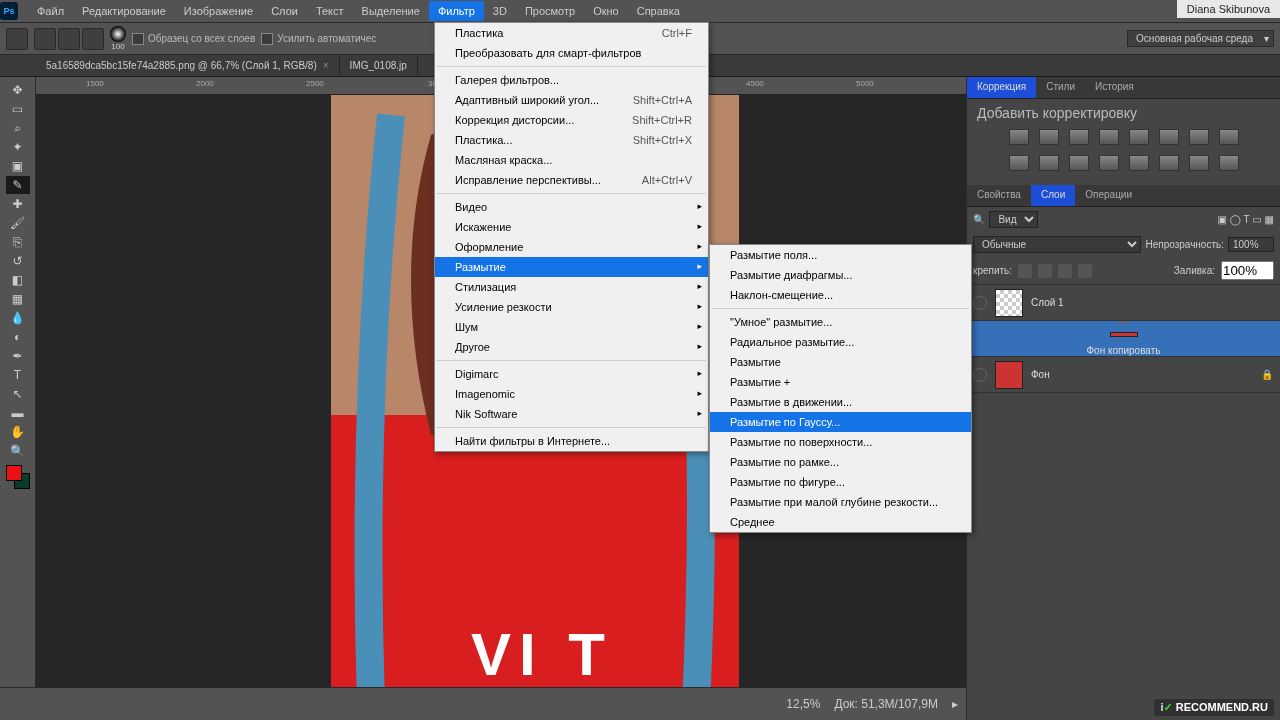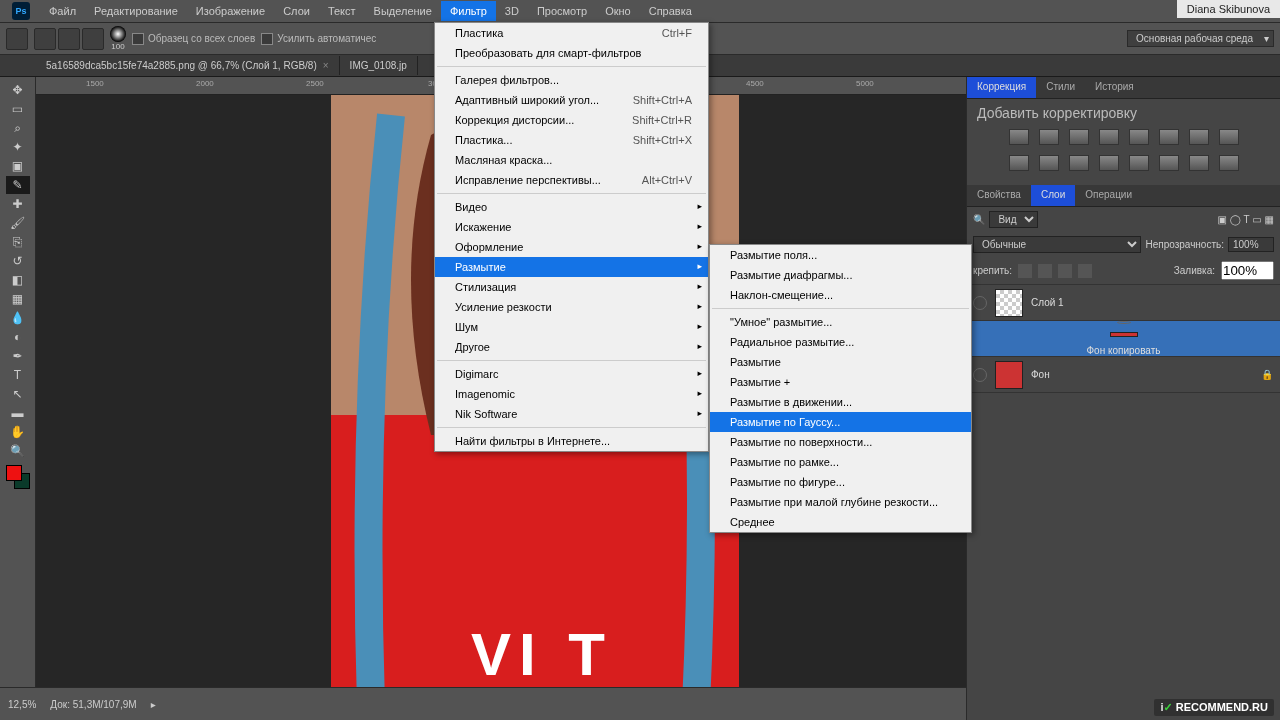--- a/index.html
+++ b/index.html
@@ -1,17 +1,17 @@
 <!DOCTYPE html>
 <html><head>
 <meta charset="utf-8">
 <style>
 * { margin:0; padding:0; box-sizing:border-box; font-family:Tahoma,Arial,sans-serif; user-select:none; }
 body { width:1280px; height:720px; background:#535353; color:#ccc; font-size:11px; overflow:hidden; position:relative; }
-.topbar { height:23px; background:#535353; display:flex; align-items:center; padding-left:12px; border-bottom:1px solid #2a2a2a; }
+.topbar { height:23px; background:#535353; display:flex; align-items:center; padding-left:0; border-bottom:1px solid #2a2a2a; }
 .ps-logo { width:18px; height:18px; background:#001e36; border-radius:3px; display:flex; align-items:center; justify-content:center; color:#31a8ff; font-weight:bold; font-size:9px; margin-right:10px; }
 .menu-item { padding:4px 9px; cursor:pointer; }
 .menu-item.active { background:#1473e6; color:#fff; }
 .user-tag { position:absolute; right:0; top:0; background:#e8e8e8; color:#222; padding:3px 10px; font-size:11px; }
 .options-bar { height:32px; background:#535353; display:flex; align-items:center; padding:0 6px; border-bottom:1px solid #2a2a2a; gap:6px; }
 .opt-btn { width:22px; height:22px; background:#3f3f3f; border:1px solid #2a2a2a; border-radius:2px; }
 .opt-group { display:flex; gap:2px; }
 .checkbox { width:12px; height:12px; border:1px solid #888; background:#3a3a3a; margin-right:4px; }
 .opt-label { display:flex; align-items:center; font-size:10px; color:#bbb; }
 .workspace-select { margin-left:auto; background:#3f3f3f; border:1px solid #2a2a2a; padding:2px 20px 2px 8px; font-size:10px; color:#ccc; position:relative; }
@@ -51,21 +51,21 @@
 .layer-name { font-size:10px; color:#ddd; }
 .layer-lock-i { margin-left:auto; color:#aaa; font-size:10px; }
 .dropdown-menu { position:absolute; background:#f0f0f0; border:1px solid #888; box-shadow:2px 2px 6px rgba(0,0,0,0.4); color:#000; z-index:100; }
 .menu-row { padding:4px 16px 4px 20px; font-size:11px; display:flex; justify-content:space-between; gap:30px; cursor:pointer; white-space:nowrap; position:relative; }
 .menu-row.hl { background:#1473e6; color:#fff; }
 .menu-row.sub::after { content:"▸"; position:absolute; right:6px; font-size:9px; }
 .menu-sep { height:1px; background:#ccc; margin:3px 2px; }
 .shortcut { color:#555; }
 #filter-menu { left:434px; top:22px; width:275px; }
 #blur-submenu { left:709px; top:244px; width:263px; }
-.status-bar { position:absolute; bottom:0; left:0; width:966px; height:20px; background:#535353; border-top:1px solid #2a2a2a; display:flex; align-items:center; padding:16px 8px; font-size:10px; gap:14px; }
+.status-bar { position:absolute; bottom:0; left:0; width:966px; height:20px; background:#535353; border-top:1px solid #2a2a2a; display:flex; align-items:center; padding:16px 8px; font-size:12px; gap:14px;justify-content:flex-end; }
 .watermark { position:absolute; right:6px; bottom:4px; font-size:11px; font-weight:bold; color:rgba(255,255,255,0.85); background:rgba(0,0,0,0.3); padding:2px 6px; border-radius:2px; }
 .watermark span { color:#3bd13b; }
 .brush-sz { display:flex; flex-direction:column; align-items:center; font-size:8px; }
 .brush-sz .dot { width:16px; height:16px; background:radial-gradient(#fff,#000 70%); border-radius:50%; }
 </style>
 </head>
 <body>
 
 <div class="topbar">
   <div class="ps-logo">Ps</div>

